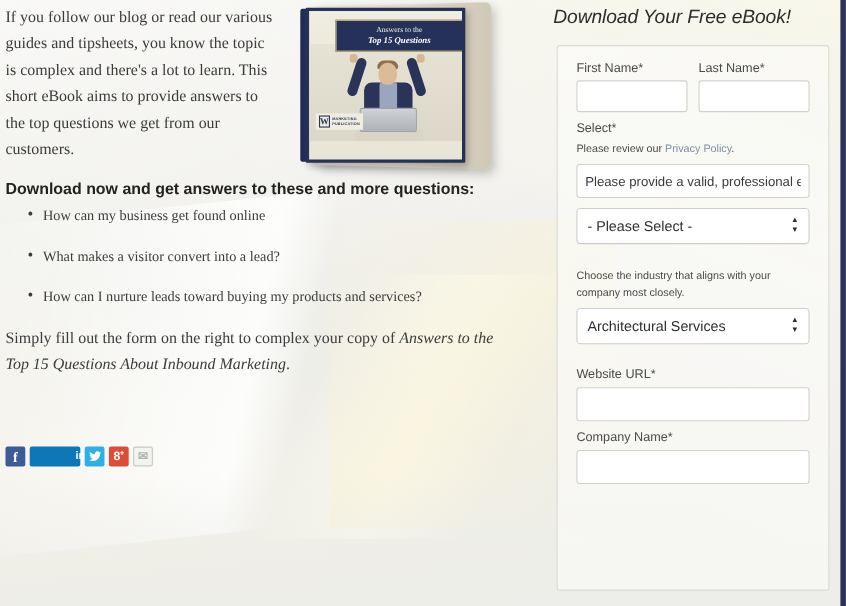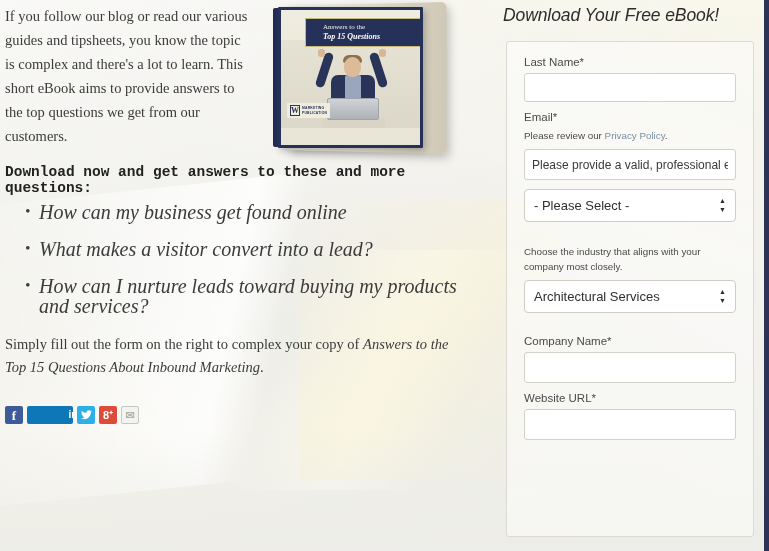--- a/index.html
+++ b/index.html
@@ -76,41 +76,40 @@
   #left-col p.body-para {
     font-family: "Liberation Serif", serif;
     font-size: 14.5px;
     line-height: 24px;
     color: #3b3b3b;
     width: 248px;
     margin-bottom: 16px;
   }
 
   h3.cta-line {
-    font-family: Liberation Mono, monospace;
+    font-family: Liberation Sans, sans-serif;
     font-size: 14.5px;
     font-weight: bold;
     color: #222;
     margin: 4px 0 6px 0;
   }
 
   ul.q-list {
     list-style: none;
     margin: 0 0 10px 0;
     padding: 0;
   }
   ul.q-list li {
     position: relative;
     font-family: "Liberation Serif", serif;
-    font-size: 20px;
+    font-size: 13px;
     line-height: 20px;
     color: #3b3b3b;
     padding-left: 34px;
     margin-bottom: 17px;
-    font-style: italic;
   }
   ul.q-list li::before {
     content: "\2022";
     position: absolute;
     left: 20px;
     top: -1px;
     font-size: 15px;
     color: #3b3b3b;
   }
 
@@ -201,21 +200,21 @@
     background: linear-gradient(180deg,#efece0 0%, #e8e4d6 100%);
     overflow: hidden;
   }
   #ebook .title-box {
     position: absolute;
     left: 24px; top: 8px;
     width: 116px;
     background: #253159;
     border: 1px solid #c9b97a;
     padding: 4px 17px;
-    text-align: left;
+    text-align: center;
     z-index: 3;
   }
   #ebook .title-box .t1 {
     font-family: "Liberation Serif", serif;
     font-size: 7px;
     color: #f4f2e8;
     line-height: 9px;
   }
   #ebook .title-box .t2 {
     font-family: "Liberation Serif", serif;
@@ -544,53 +543,57 @@
   </div>
 
   <div id="right-col">
 
     <div id="form-heading">Download Your Free eBook!</div>
 
     <div id="form-card">
 
       <div class="row2">
         <div>
+          <label class="fld-label">First Name*</label>
+          <input class="txt-input" type="text" value="" style="">
+        </div>
+        <div>
           <label class="fld-label">Last Name*</label>
           <input class="txt-input" type="text" value="" style="">
         </div>
       </div>
 
       <div class="field-block">
-        <label class="fld-label">Email*</label>
+        <label class="fld-label">Select*</label>
         <span class="fld-help"><span>Please review our </span><a href="#">Privacy Policy</a><span>.</span></span>
         <input class="txt-input" type="text" style="height: 31px; font-size: 12px;" placeholder="Please provide a valid, professional email.">
       </div>
 
       <div class="field-block">
         <div class="sel-wrap">
           <input class="sel-input" readonly="" value="- Please Select -" style="">
           <div class="sel-arrows">▲<br>▼</div>
         </div>
       </div>
 
       <div class="field-block">
         <span class="fld-help">Choose the industry that aligns with your company most closely.</span>
         <div class="sel-wrap">
           <input class="sel-input" readonly="" value="Architectural Services" style="">
           <div class="sel-arrows">▲<br>▼</div>
         </div>
       </div>
 
       <div class="field-block">
+        <label class="fld-label">Website URL*</label>
+        <input class="txt-input" type="text" style="height: 31px;" value="">
+      </div>
+
+      <div class="field-block">
         <label class="fld-label">Company Name*</label>
         <input class="txt-input" type="text" style="height: 31px;" value="">
       </div>
 
-      <div class="field-block">
-        <label class="fld-label">Website URL*</label>
-        <input class="txt-input" type="text" style="height: 31px;" value="">
-      </div>
-
     </div>
   </div>
 
   <div id="right-rail"></div>
 </div>
 
 </body></html>

